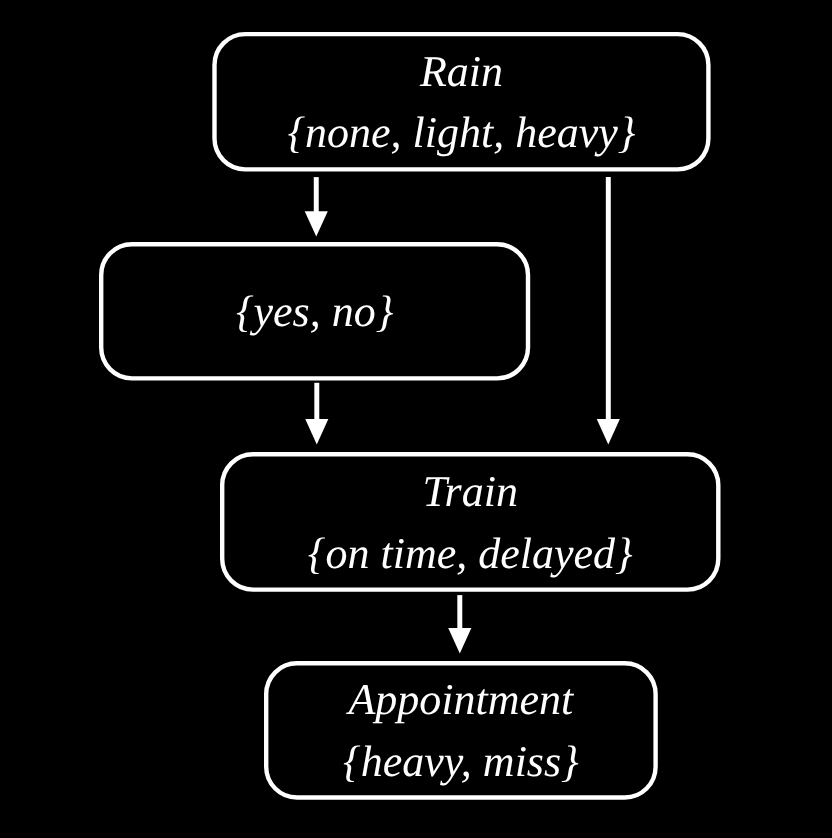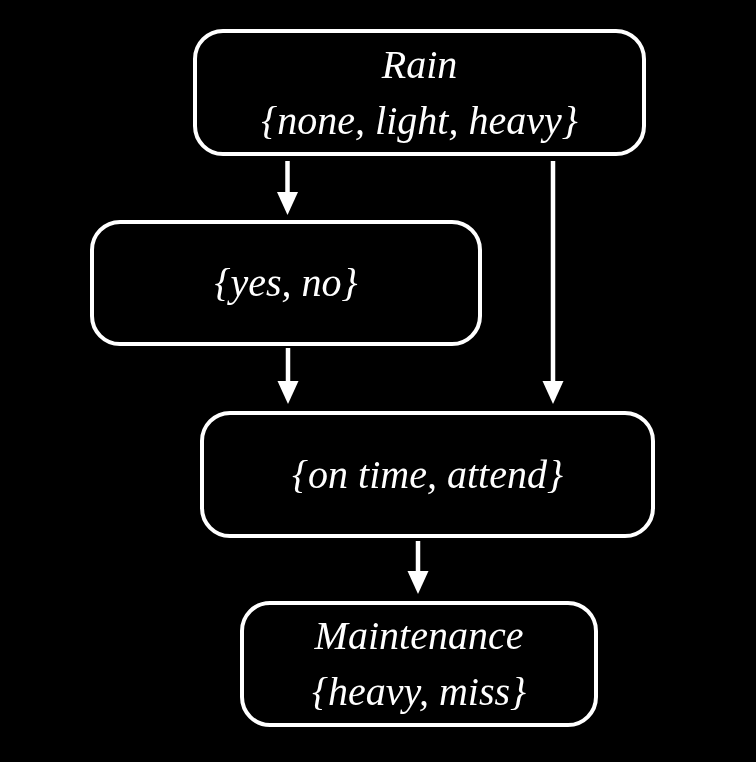--- a/index.html
+++ b/index.html
@@ -84,21 +84,22 @@
   <div class="node node-rain">
     <span class="node-title">Rain</span>
     <span class="node-domain">{none, light, heavy}</span>
   </div>
 
   <div class="node node-maintenance">
     <span class="node-domain">{yes, no}</span>
   </div>
 
   <div class="node node-train">
-    <span class="node-domain">{on time, attend}</span>
+    <span class="node-title">Train</span>
+    <span class="node-domain">{on time, delayed}</span>
   </div>
 
   <div class="node node-appointment">
-    <span class="node-title">Maintenance</span>
+    <span class="node-title">Appointment</span>
     <span class="node-domain">{heavy, miss}</span>
   </div>
 
 </div>
 
 </body></html>

